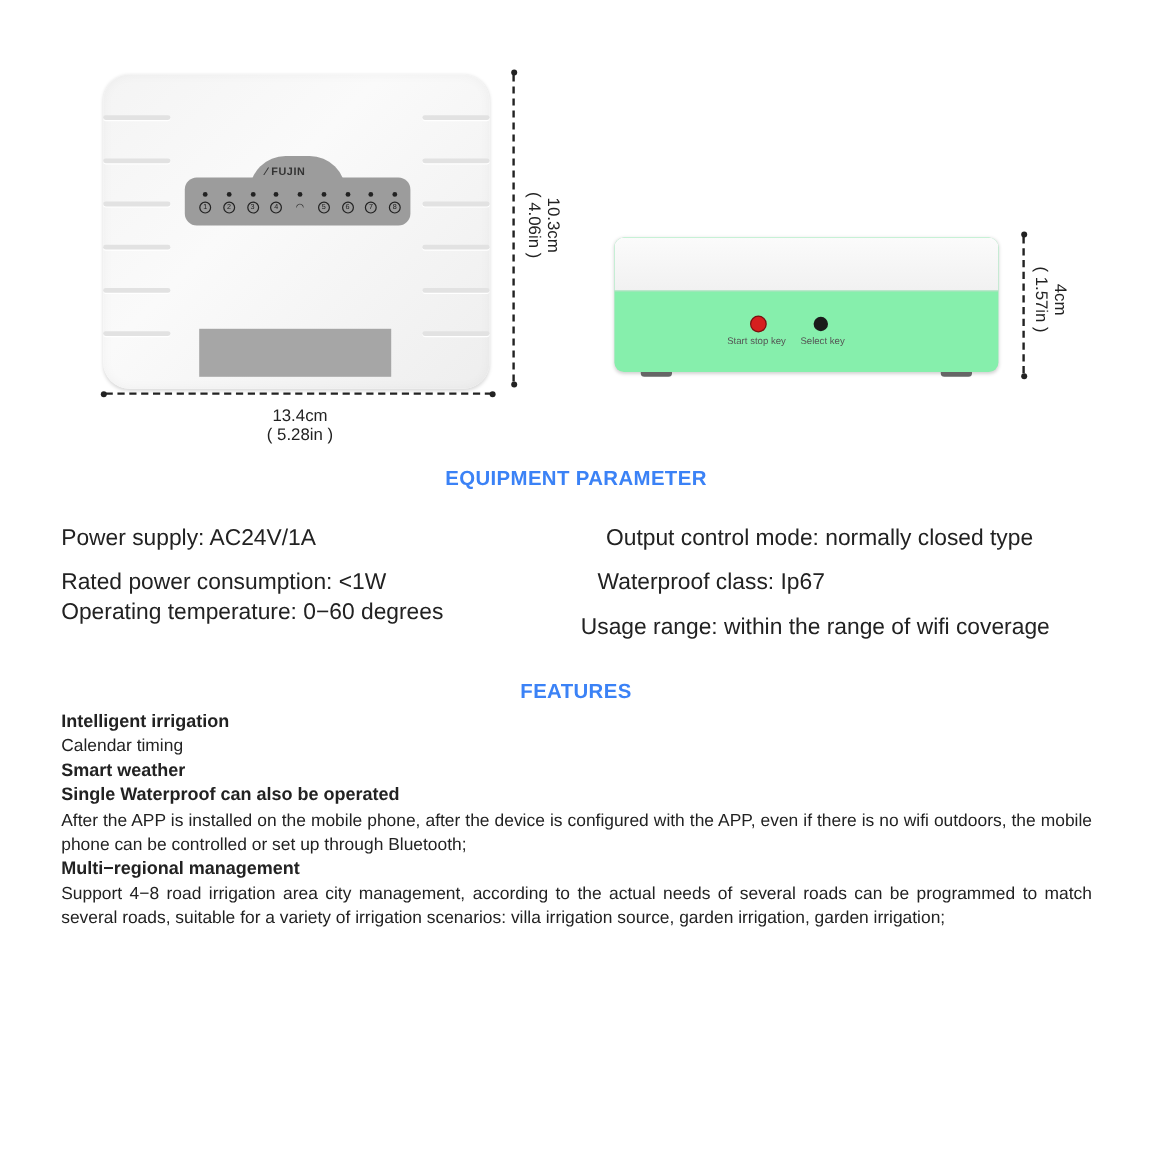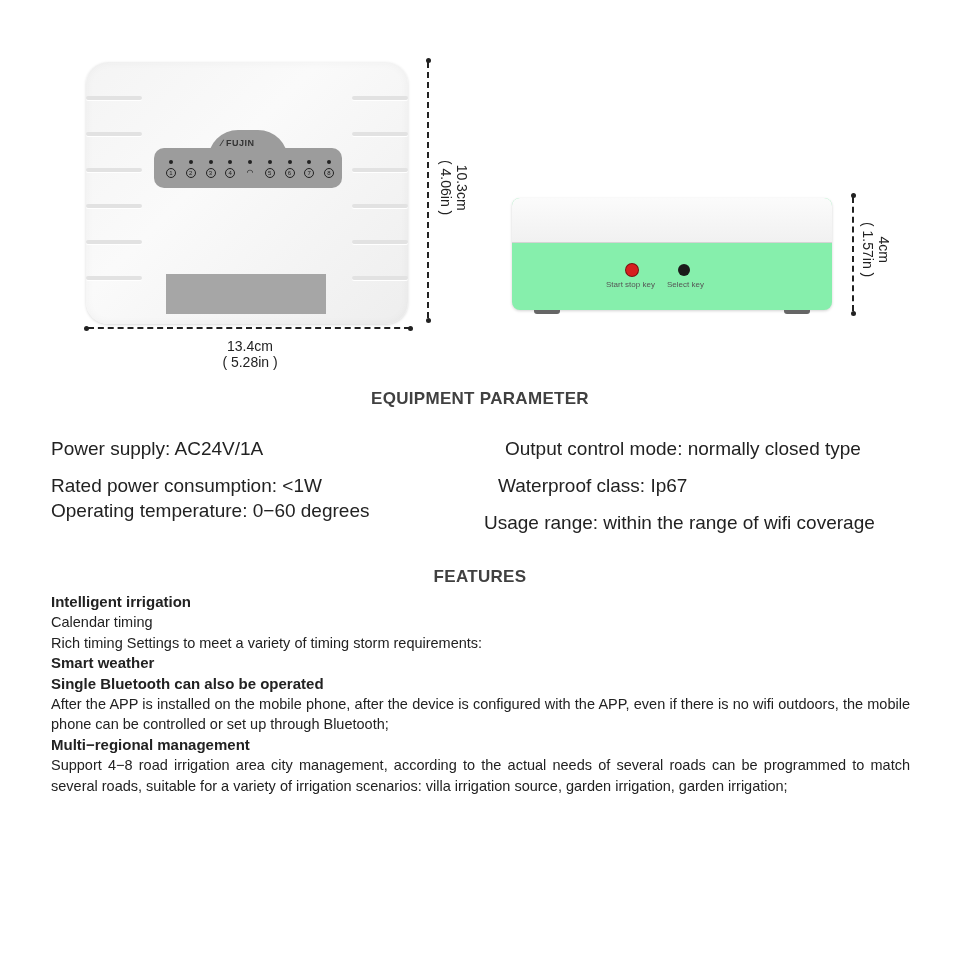--- a/index.html
+++ b/index.html
@@ -46,21 +46,21 @@
     background: linear-gradient(#fbfbfb, #f1f1f1); }
   .btn-red { position: absolute; left: 114px; top: 66px; width: 12px; height: 12px;
     border-radius: 50%; background: #d61f1f; box-shadow: 0 0 0 1px #7a0f0f; }
   .btn-black { position: absolute; left: 166px; top: 66px; width: 12px; height: 12px;
     border-radius: 50%; background: #1b1b1b; }
   .key-label { position: absolute; top: 82px; font-size: 8px; color: #555; }
   .foot { position: absolute; bottom: -4px; width: 26px; height: 4px; background: #666;
     border-radius: 0 0 3px 3px; }
 
   
-  .section-title { font-size: 17px; font-weight: bold; letter-spacing: 0.3px; color: #404040;
+  .section-title { font-size: 17px; font-weight: bold; letter-spacing: 0.3px; color: #3b82f6;
     text-align: center; width: 960px; left: 0; }
   .param { font-size: 19px; color: #222; white-space: nowrap; }
   .features { left: 51px; top: 592px; width: 859px; font-size: 14.5px; line-height: 20.4px; color: #222; }
   .features .h { font-weight: bold; font-size: 15px; }
   .features .p { text-align: justify; }
 </style>
 </head>
 <body>
 
 <div class="abs device-top">
@@ -165,19 +165,18 @@
 <div class="abs param" style="left:51px; top:500px;">Operating temperature: 0−60 degrees</div>
 <div class="abs param" style="left:484px; top:438px;margin-left:21px;">Output control mode: normally closed type</div>
 <div class="abs param" style="left:484px; top:475px;margin-left:14px;">Waterproof class: Ip67</div>
 <div class="abs param" style="left:484px; top:512px;">Usage range: within the range of wifi coverage</div>
 
 <div class="abs section-title" style="top:567px;">FEATURES</div>
 
 <div class="abs features">
   <div class="h">Intelligent irrigation</div>
   <div class="p">Calendar timing</div>
-  <div class="p">Rich timing Settings to meet a variety of timing storm requirements:</div>
   <div class="h">Smart weather</div>
-  <div class="h">Single Bluetooth can also be operated</div>
+  <div class="h">Single Waterproof can also be operated</div>
   <div class="p">After the APP is installed on the mobile phone, after the device is configured with the APP, even if there is no wifi outdoors, the mobile phone can be controlled or set up through Bluetooth;</div>
   <div class="h">Multi−regional management</div>
   <div class="p">Support 4−8 road irrigation area city management, according to the actual needs of several roads can be programmed to match several roads, suitable for a variety of irrigation scenarios: villa irrigation source, garden irrigation, garden irrigation;</div>
 </div>
 
 </body></html>

